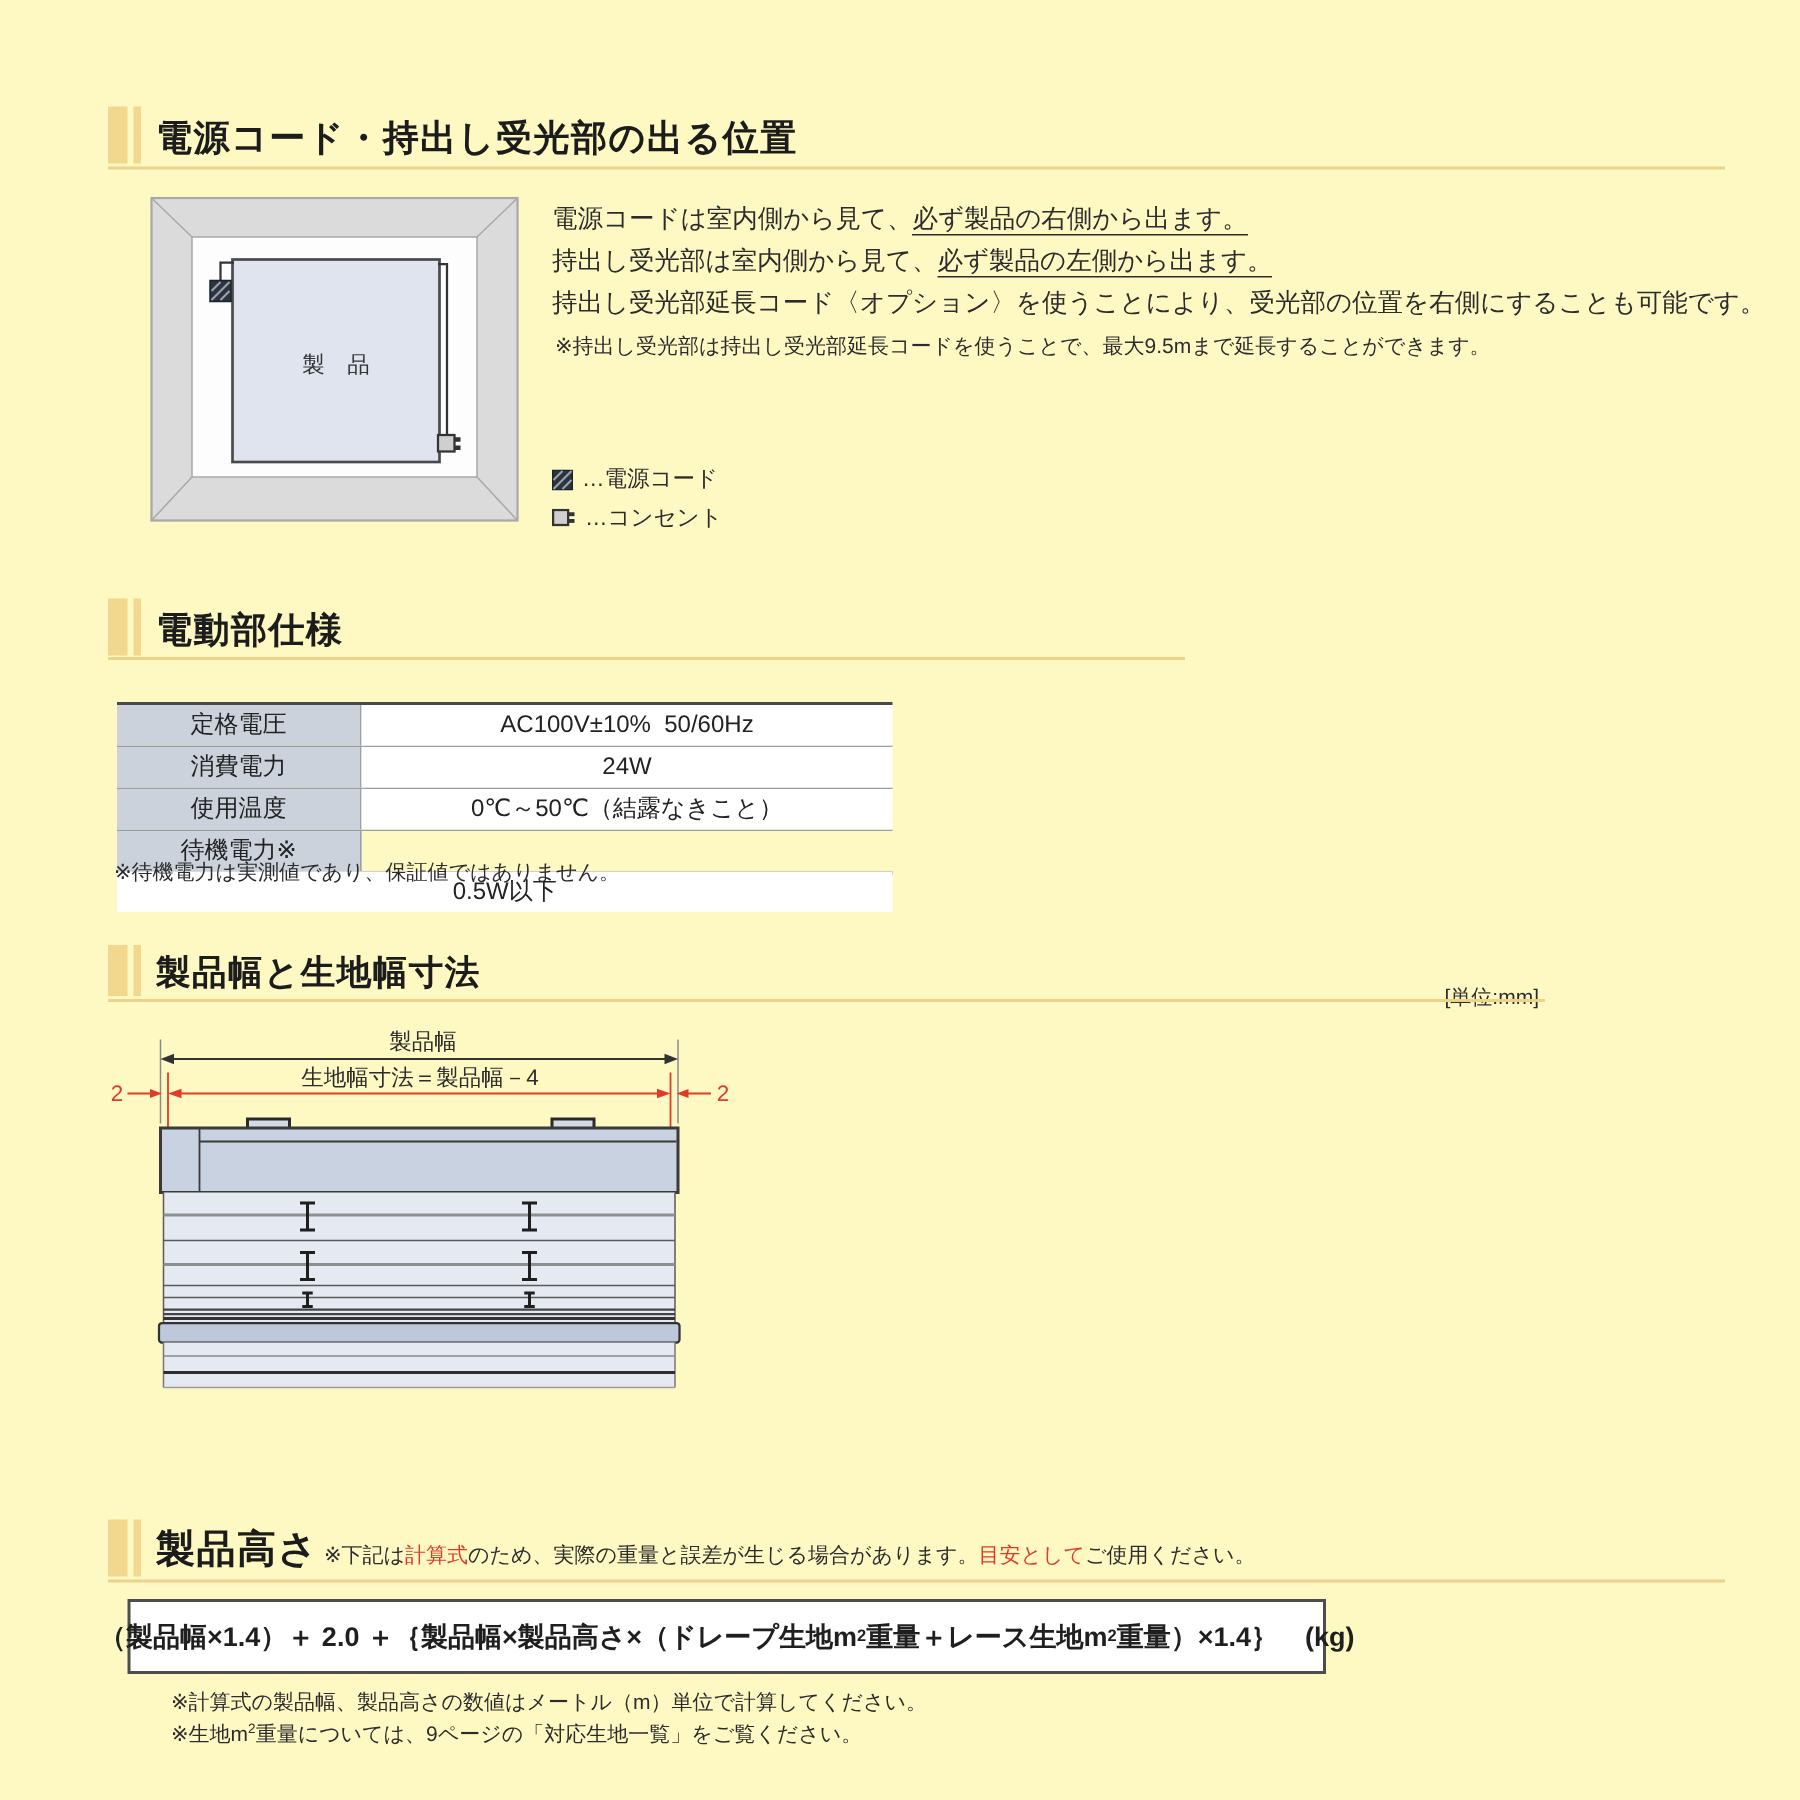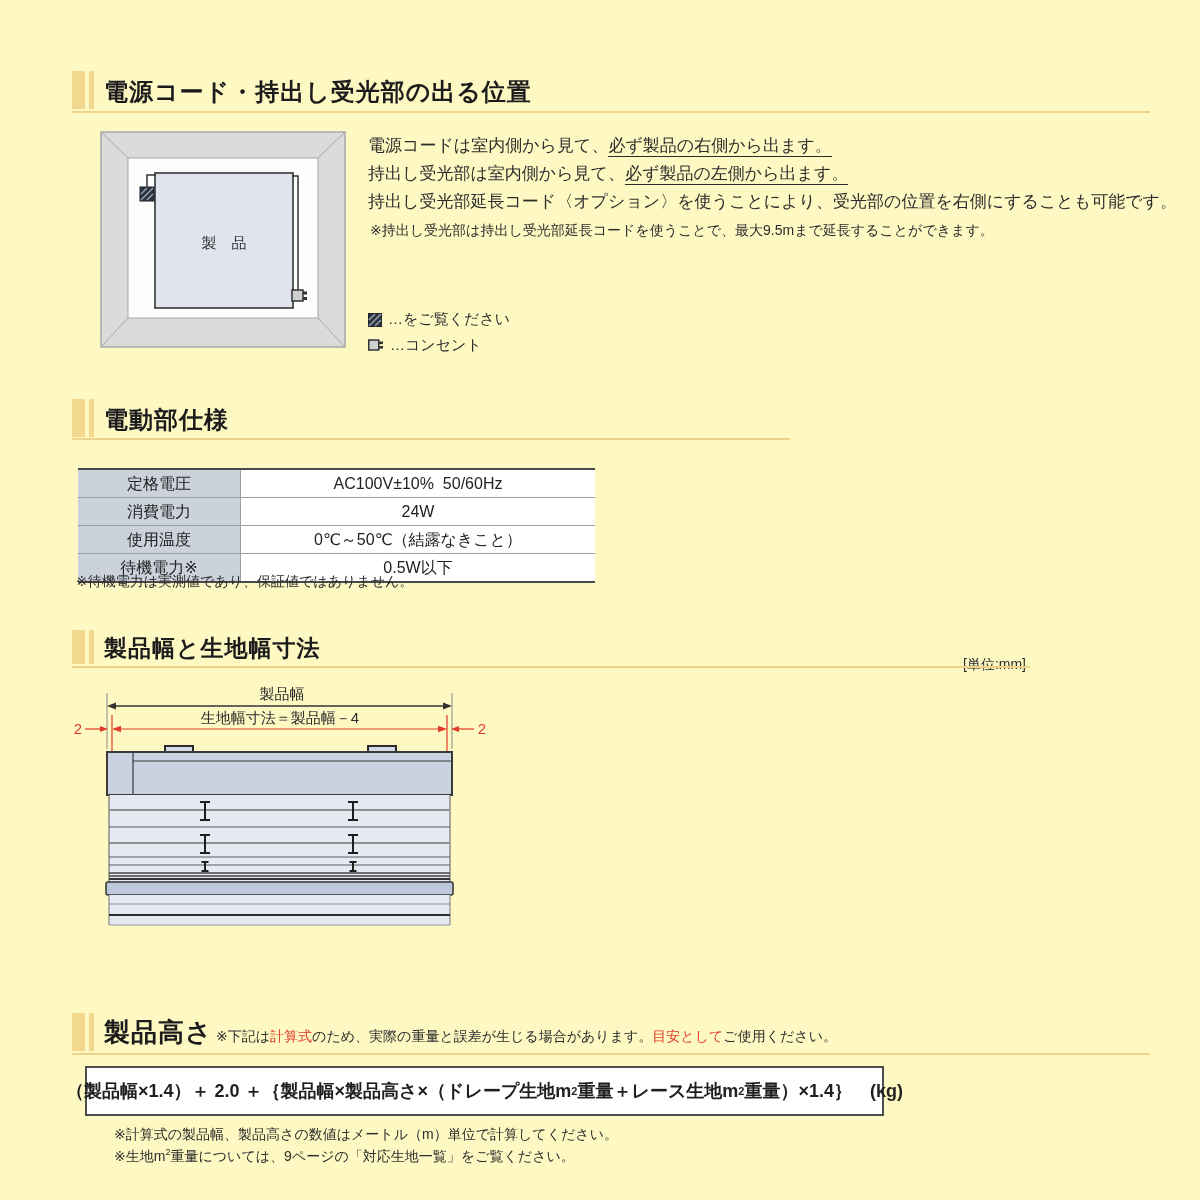--- a/index.html
+++ b/index.html
@@ -15,21 +15,21 @@
   .sec-title{font-size:24px;font-weight:bold;color:#1c1c1c;letter-spacing:1px;white-space:nowrap;}
   .sec-underline{height:2px;background:#eed28a;}
   
   .body-line{font-size:17px;color:#2c2c2c;white-space:nowrap;}
   .uline{border-bottom:1.5px solid #2c2c2c;padding-bottom:1px;}
   .small-note{font-size:14px;color:#2c2c2c;white-space:nowrap;}
   .legend-row{display:flex;align-items:center;gap:6px;font-size:15px;color:#2c2c2c;}
   
   .spec-table{width:517px;border-top:2px solid #4a4a4a;border-bottom:2px solid #4a4a4a;}
   .spec-row{display:flex;height:27px;line-height:27px;border-bottom:1px solid #9aa0a8;}
-  .spec-row:last-child{border-bottom:none;}
+  .spec-row:last-child{border-bottom:none;flex-direction:column;}
   .spec-label{width:162px;background:#cbd2db;text-align:center;font-size:16px;color:#222;border-right:1px solid #9aa0a8;}
   .spec-value{flex:1;background:#fff;text-align:center;font-size:16px;color:#222;white-space:pre;}
   .unit-label{font-size:14px;color:#2c2c2c;margin-top:16px;}
   
   .s4-note{font-size:14px;color:#2c2c2c;white-space:nowrap;}
   .red{color:#e03a28;font-family:Liberation Mono, monospace;}
   .formula-box{
     width:795px;height:46px;border:2px solid #4d4d4d;background:#fff;
     display:flex;align-items:center;justify-content:center;
     font-size:18px;font-weight:600;color:#1f1f1f;white-space:nowrap;
@@ -81,21 +81,21 @@
   </div>
   <div class="abs small-note" style="left:370px;top:222px;">※持出し受光部は持出し受光部延長コードを使うことで、最大9.5mまで延長することができます。</div>
 
   <div class="abs legend-row" style="left:368px;top:310px;">
     <svg width="14" height="14" viewBox="0 0 14 14">
       <rect x="0.5" y="0.5" width="13" height="13" fill="#2b3440" stroke="#1c232c"></rect>
       <line x1="1" y1="13" x2="13" y2="1" stroke="#9aa3ad" stroke-width="1.4"></line>
       <line x1="1" y1="7" x2="7" y2="1" stroke="#9aa3ad" stroke-width="1.4"></line>
       <line x1="7" y1="13" x2="13" y2="7" stroke="#9aa3ad" stroke-width="1.4"></line>
     </svg>
-    <span>…をご覧ください</span>
+    <span>…電源コード</span>
   </div>
   <div class="abs legend-row" style="left:368px;top:336px;">
     <svg width="16" height="13" viewBox="0 0 16 13">
       <rect x="0.75" y="1" width="10" height="10" fill="#cfcfcf" stroke="#333" stroke-width="1.5"></rect>
       <rect x="11" y="2.5" width="4" height="2.6" fill="#333"></rect>
       <rect x="11" y="7" width="4" height="2.6" fill="#333"></rect>
     </svg>
     <span>…コンセント</span>
   </div>
 

